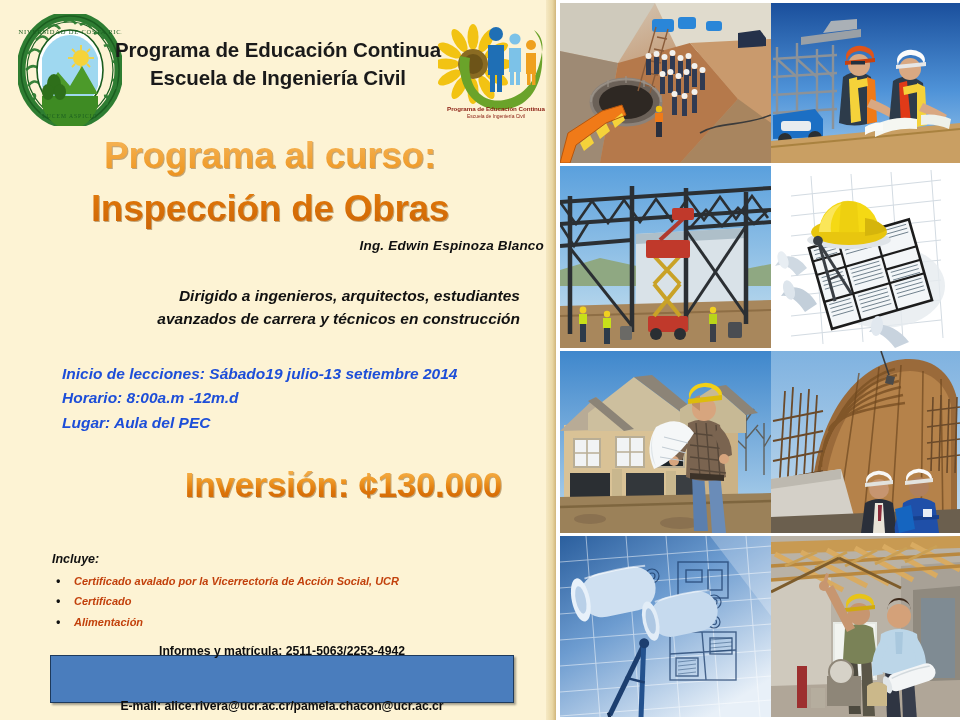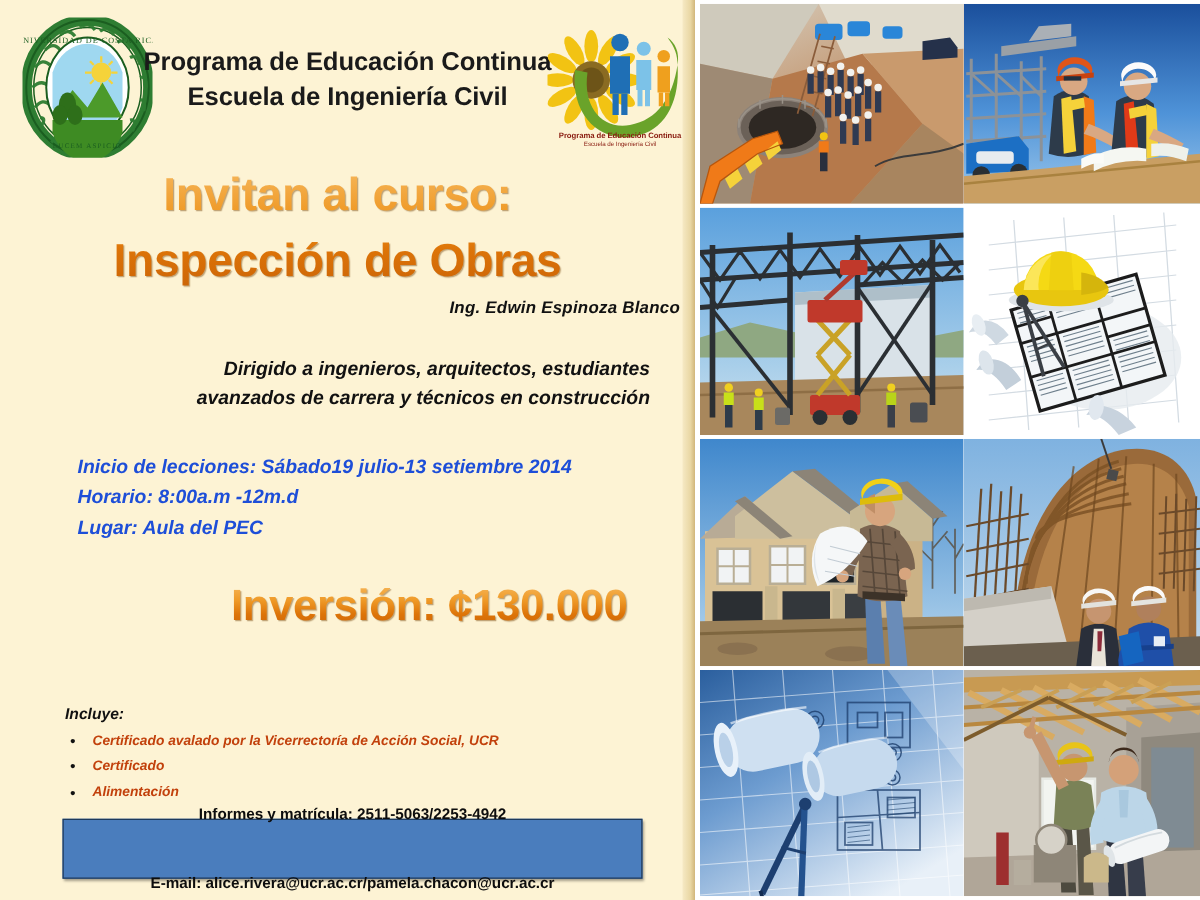--- a/index.html
+++ b/index.html
@@ -87,21 +87,21 @@
     font-size:35px;font-weight:bold;
     color:#e07d14;
     background:linear-gradient(to bottom,#f7bb63 0%,#ef9a27 38%,#dd7408 66%,#c96206 100%);
     -webkit-background-clip:text;background-clip:text;
     -webkit-text-fill-color:transparent;
     filter:drop-shadow(1.5px 1.5px 0.6px rgba(120,70,10,.45));
     letter-spacing:-0.3px;
   }
 
   
-  .includes{position:absolute;left:52px;top:564px;width:480px;}
+  .includes{position:absolute;left:52px;top:552px;width:480px;}
   .includes-title{
     font-size:12.5px;font-weight:bold;font-style:italic;color:#111;
     margin:0 0 5px 0;
   }
   .includes ul{list-style:none;margin:0;padding:0;}
   .includes li{
     position:relative;padding-left:22px;
     font-size:11px;font-weight:bold;font-style:italic;color:#c2410c;
     line-height:1.85;white-space:nowrap;
   }
@@ -233,21 +233,21 @@
             <path d="M88,41 h10 v21 h-10 z" fill="#efa01e"></path>
             <path d="M89,62 h3.5 v11 h-3.5 z M94,62 h3.5 v11 h-3.5 z" fill="#efa01e"></path>
           </g>
         </svg>
       </div>
       <div class="pec-cap1">Programa de Educación Continua</div>
       <div class="pec-cap2">Escuela de Ingeniería Civil</div>
     </div>
 
     <div class="course-title">
-      <span>Invitan al curso:</span>
+      <span>Programa al curso:</span>
       <span class="line2">Inspección de Obras</span>
     </div>
 
     <div class="instructor">Ing.  Edwin  Espinoza  Blanco</div>
 
     <div class="audience">
       <div>Dirigido a ingenieros, arquitectos, estudiantes</div>
       <div>avanzados de carrera y técnicos en construcción</div>
     </div>
 

